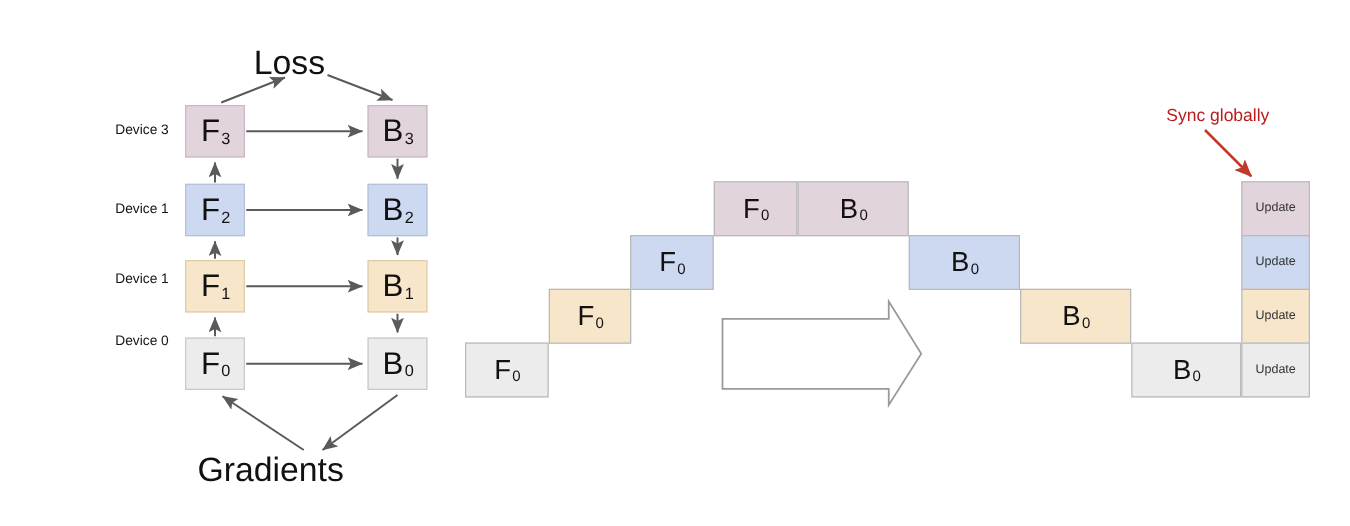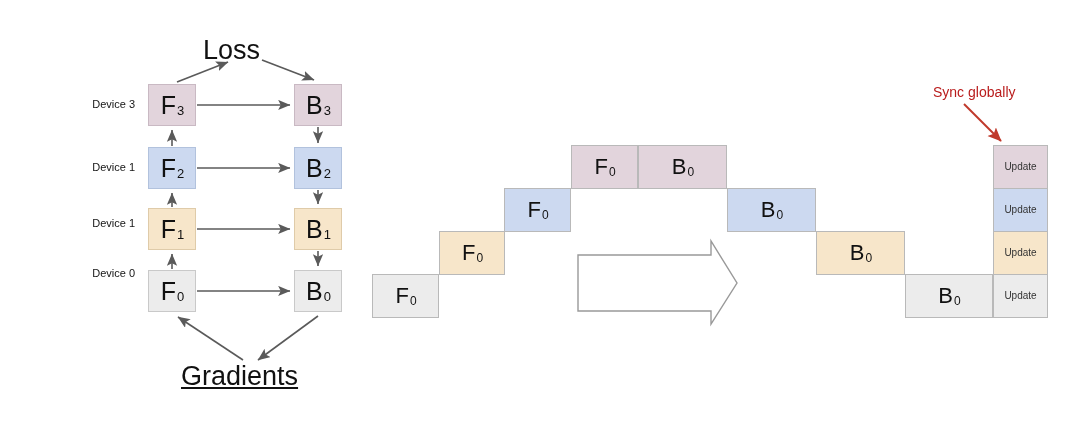--- a/index.html
+++ b/index.html
@@ -104,21 +104,21 @@
 </style>
 </head>
 <body>
 
 <div id="stage">
 
   <div>
 
     <div class="headline" style="left:203px;top:37px;">Loss</div>
 
-    <div class="headline" style="left:181px;top:363px;text-decoration:underline;">Gradients</div>
+    <div class="headline" style="left:158px;top:363px;">Gradients</div>
 
     <div class="dev-label" style="left:25px;top:99px;width:110px;">Device 3</div>
     <div class="node-box c-pink" style="left:148px;top:84px;width:48px;height:42px;">
       <span>F</span>
         <span class="sub">3</span>
     </div>
     <div class="node-box c-pink" style="left:294px;top:84px;width:48px;height:42px;">
       <span>B</span>
         <span class="sub">3</span>
     </div>

